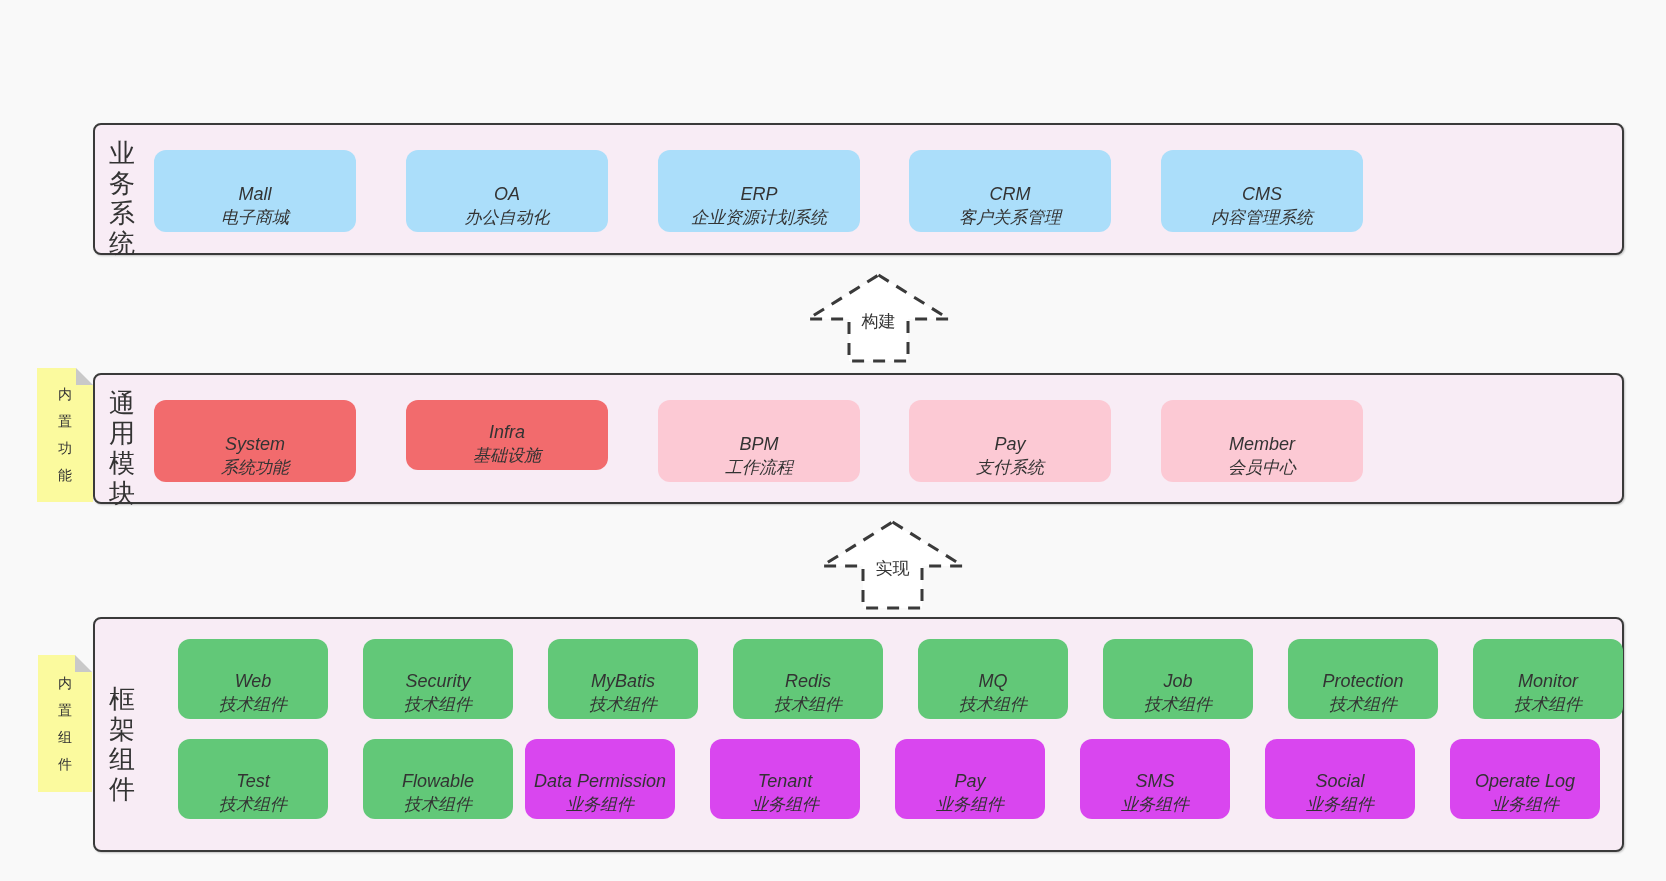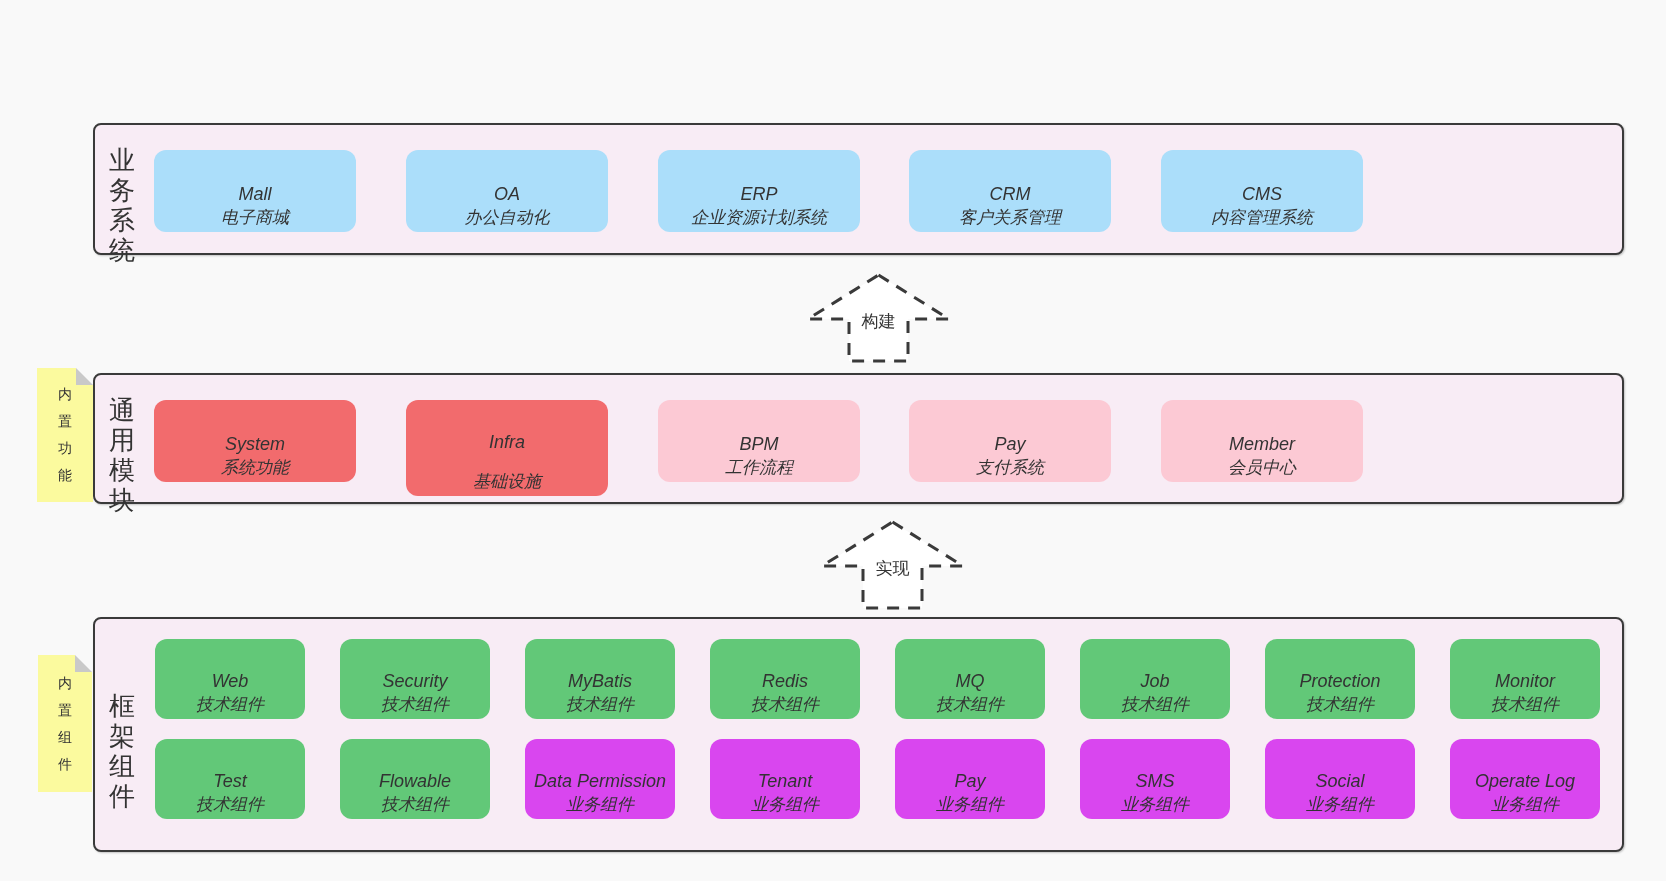--- a/index.html
+++ b/index.html
@@ -19,21 +19,21 @@
     position: absolute;
     background: #f8ecf5;
     border: 2px solid #3a3a3a;
     border-radius: 8px;
     box-shadow: 1px 1px 2px rgba(0,0,0,0.22);
     box-sizing: border-box;
   }
   .band-label-wrap {
     position: absolute;
     left: 13px;
-    top: 16px;
+    top: 9px;
     height: 100%;
     display: flex;
     align-items: center;
   }
   .band-label {
     width: 28px;
     font-size: 26px;
     line-height: 30px;
     text-align: center;
     word-break: break-all;
@@ -49,21 +49,21 @@
     text-align: center;
     box-sizing: border-box;
     padding: 2px 6px;
     font-style: italic;
   }
   .box .en { font-size: 18px; line-height: 24px; }
   .box .zh { font-size: 17px; line-height: 24px; }
   .c-blue   { background: #abdefa; }
   .c-red    { background: #f26b6d; }
   .c-pink   { background: #fcc9d4; }
-  .c-green  { background: #62c878; }
+  .c-green  { background: #62c878; margin-left: 23px; }
   .c-lgreen { background: #d946ef; }
   .sticky {
     position: absolute;
     background: #fbfa9e;
     display: flex;
     align-items: center;
     justify-content: center;
     z-index: 3;
   }
   .sticky .fold {
@@ -147,21 +147,21 @@
   </div>
 
   <div class="band" style="left:93px; top:373px; width:1531px; height:131px;">
     <div class="band-label-wrap">
       <div class="band-label">通用模块</div>
     </div>
     <div class="box c-red" style="left:59px;    top:25px; width:202px; height:82px;">
       <div class="en">System</div>
       <div class="zh">系统功能</div>
     </div>
-    <div class="box c-red" style="left:311px;   top:25px; width:202px; height:96px;gap:16px;">
+    <div class="box c-red" style="left:311px;   top:25px; width:202px; height:70px;">
       <div class="en">Infra</div>
       <div class="zh">基础设施</div>
     </div>
     <div class="box c-pink" style="left:563px;  top:25px; width:202px; height:82px;">
       <div class="en">BPM</div>
       <div class="zh">工作流程</div>
     </div>
     <div class="box c-pink" style="left:814px;  top:25px; width:202px; height:82px;">
       <div class="en">Pay</div>
       <div class="zh">支付系统</div>

